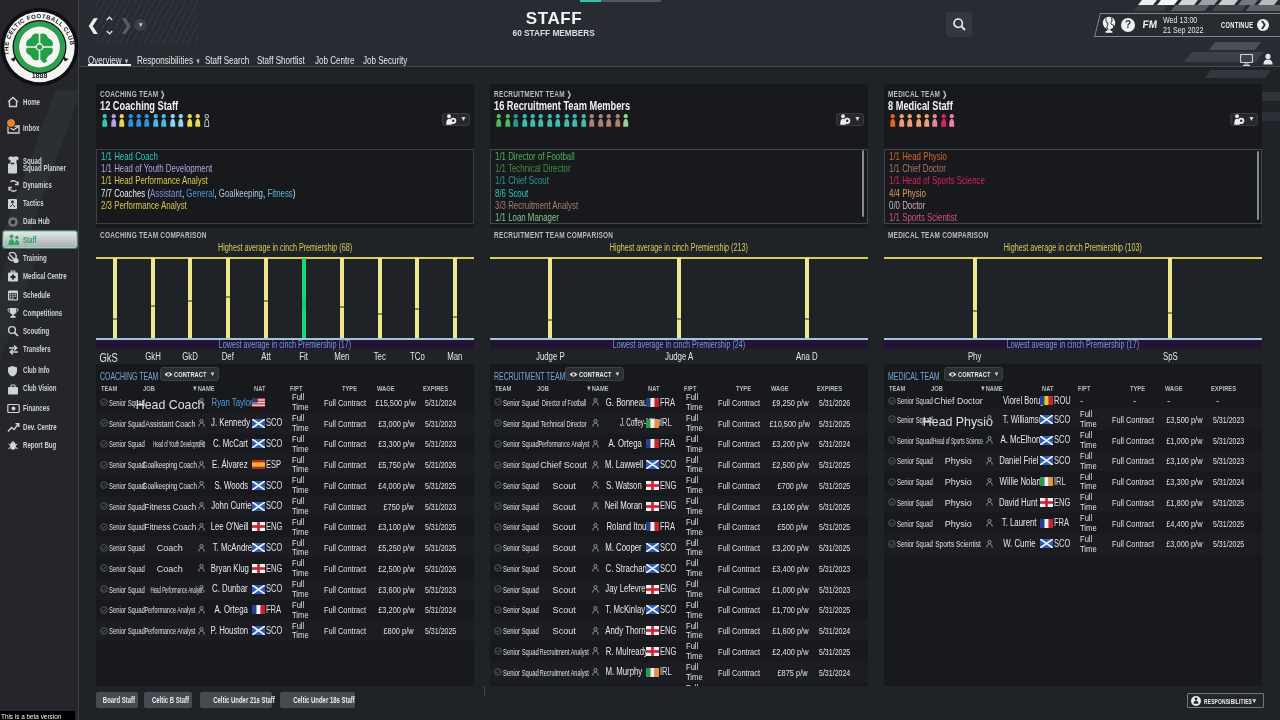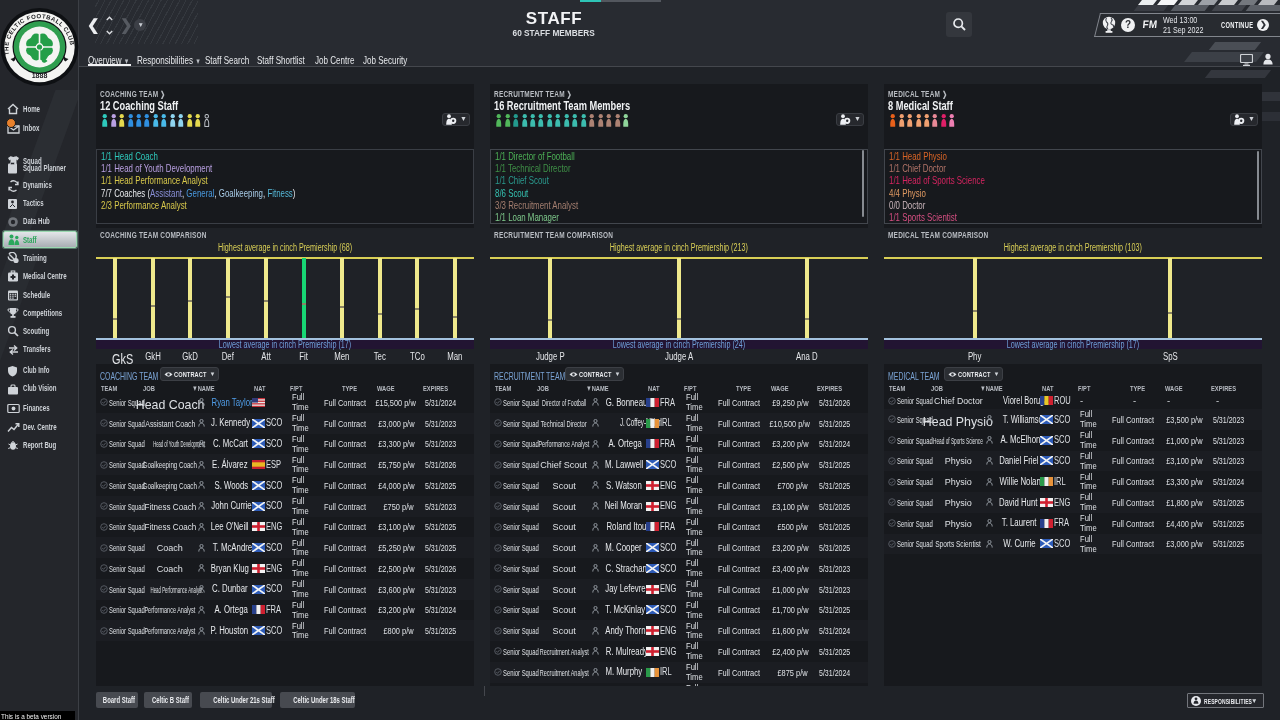--- a/index.html
+++ b/index.html
@@ -102,21 +102,21 @@
 <div class="tab" style="left:315px"><span style="display:inline-block;transform:scaleX(0.7);transform-origin:left center;white-space:nowrap">Job Centre</span></div>
 <div class="tab" style="left:363px"><span style="display:inline-block;transform:scaleX(0.7);transform-origin:left center;white-space:nowrap">Job Security</span></div>
 <div class="abs" style="left:88px;top:64px;width:43px;height:2px;background:#f2f3f5"></div>
 
 <div class="abs" style="left:0;top:0;width:78px;height:720px;background:#24262b;overflow:hidden">
  <div class="abs" style="left:30px;top:90px;width:26px;height:140px;background:#2b2e33;transform:skewX(-20deg)"></div>
  <div class="abs" style="left:-6px;top:230px;width:30px;height:130px;background:#292c31;transform:skewX(-20deg)"></div>
 </div>
 <div class="abs" style="left:78px;top:0;width:1px;height:720px;background:#3c3f45"></div>
 
-<div class="menuitem" style="top:100px">
+<div class="menuitem" style="top:93px">
     <span class="mico"><svg width="12" height="12" viewBox="0 0 12 12">
         <path d="M1 6 L6 1.5 L11 6" fill="none" stroke="#cfd3d8" stroke-width="1.4"></path>
         <path d="M2.5 5.5 V10.5 H9.5 V5.5" fill="none" stroke="#cfd3d8" stroke-width="1.4"></path>
       </svg></span>
     <span class="t"><span style="display:inline-block;transform:scaleX(0.72);transform-origin:left center;white-space:nowrap">Home</span></span>
   </div>
 <div class="menuitem" style="top:119px">
     <span class="mico"><svg width="13" height="11" viewBox="0 0 13 11">
         <path d="M1 3 H12 V10 H1 Z" fill="none" stroke="#cfd3d8" stroke-width="1.3"></path>
         <path d="M1 3 L6.5 7 L12 3" fill="none" stroke="#cfd3d8" stroke-width="1.3"></path>
@@ -524,21 +524,21 @@
 <div class="bsh" style="left:378px;top:339.5px;height:9.5px"></div>
 <div class="bar" style="left:415px;top:258px;height:80px;background:#efe98c"></div>
 <div class="notch" style="left:415px;top:308px"></div>
 <div class="bsh" style="left:415px;top:339.5px;height:9.5px"></div>
 <div class="bar" style="left:453px;top:258px;height:80px;background:#efe98c"></div>
 <div class="notch" style="left:453px;top:316px"></div>
 <div class="bsh" style="left:453px;top:339.5px;height:9.5px"></div>
 <div class="abs" style="left:96px;top:337.5px;width:378px;height:2px;background:#a3c2de"></div>
 <div class="abs" style="left:96px;top:339.5px;width:378px;height:9.5px;background:#221432"></div>
 <div class="ctr" style="left:96px;top:339px;width:378px;font-size:10px;color:#6f9fd8"><span style="display:inline-block;transform:scaleX(0.72);transform-origin:center center;white-space:nowrap">Lowest average in cinch Premiership (17)</span></div>
-<div class="ctr" style="left:93px;top:350.5px;width:60px;font-size:14px;color:#e4e6e9"><span style="display:inline-block;transform:scaleX(0.78);transform-origin:center center;white-space:nowrap">GkS</span></div>
+<div class="ctr" style="left:79px;top:350.5px;width:60px;font-size:12px;color:#e4e6e9"><span style="display:inline-block;transform:scaleX(0.78);transform-origin:center center;white-space:nowrap">GkS</span></div>
 <div class="ctr" style="left:123px;top:350.5px;width:60px;font-size:10px;color:#e4e6e9"><span style="display:inline-block;transform:scaleX(0.78);transform-origin:center center;white-space:nowrap">GkH</span></div>
 <div class="ctr" style="left:160px;top:350.5px;width:60px;font-size:10px;color:#e4e6e9"><span style="display:inline-block;transform:scaleX(0.78);transform-origin:center center;white-space:nowrap">GkD</span></div>
 <div class="ctr" style="left:198px;top:350.5px;width:60px;font-size:10px;color:#e4e6e9"><span style="display:inline-block;transform:scaleX(0.78);transform-origin:center center;white-space:nowrap">Def</span></div>
 <div class="ctr" style="left:236px;top:350.5px;width:60px;font-size:10px;color:#e4e6e9"><span style="display:inline-block;transform:scaleX(0.78);transform-origin:center center;white-space:nowrap">Att</span></div>
 <div class="ctr" style="left:274px;top:350.5px;width:60px;font-size:10px;color:#e4e6e9"><span style="display:inline-block;transform:scaleX(0.78);transform-origin:center center;white-space:nowrap">Fit</span></div>
 <div class="ctr" style="left:312px;top:350.5px;width:60px;font-size:10px;color:#e4e6e9"><span style="display:inline-block;transform:scaleX(0.78);transform-origin:center center;white-space:nowrap">Men</span></div>
 <div class="ctr" style="left:350px;top:350.5px;width:60px;font-size:10px;color:#e4e6e9"><span style="display:inline-block;transform:scaleX(0.78);transform-origin:center center;white-space:nowrap">Tec</span></div>
 <div class="ctr" style="left:387px;top:350.5px;width:60px;font-size:10px;color:#e4e6e9"><span style="display:inline-block;transform:scaleX(0.78);transform-origin:center center;white-space:nowrap">TCo</span></div>
 <div class="ctr" style="left:425px;top:350.5px;width:60px;font-size:10px;color:#e4e6e9"><span style="display:inline-block;transform:scaleX(0.78);transform-origin:center center;white-space:nowrap">Man</span></div>
 <div class="sc" style="left:494px;top:230px"><span style="display:inline-block;transform:scaleX(0.72);transform-origin:left center;white-space:nowrap">RECRUITMENT TEAM COMPARISON</span></div>

